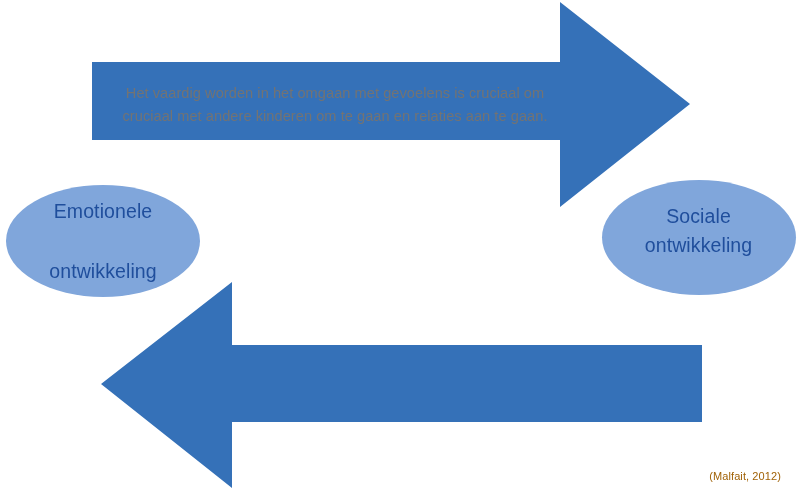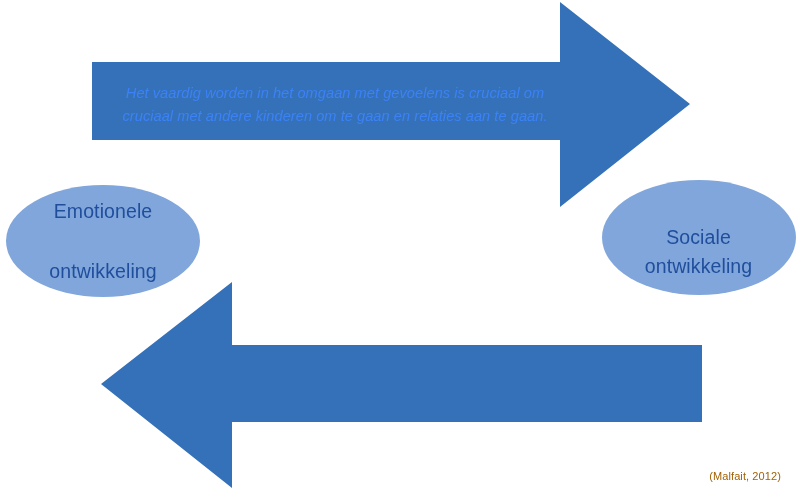--- a/index.html
+++ b/index.html
@@ -31,31 +31,30 @@
     align-items: center;
     justify-content: center;
     text-align: center;
     color: #1f4e9c;
     font-size: 19.5px;
     line-height: 1.45;
     letter-spacing: 0.1px;
     pointer-events: none;
   }
   #ellipse-left-label  { left: 6px;   top: 185px; width: 194px; height: 112px; gap: 32px; }
-  #ellipse-right-label { left: 602px; top: 165px; width: 193px; height: 115px; justify-content: flex-end; }
+  #ellipse-right-label { left: 602px; top: 173px; width: 193px; height: 115px; }
 
   .arrow-text {
     position: absolute;
     text-align: center;
-    color: #3b82f6;
+    color: #737373;
     font-size: 14.6px;
     line-height: 1.58;
     letter-spacing: 0.05px;
     pointer-events: none;
-    font-style: italic;
   }
   #arrow-top-text {
     left: 110px;
     top: 82px;
     width: 450px;
   }
   #arrow-bottom-text {
     left: 172px;
     top: 352px;
     width: 455px;

